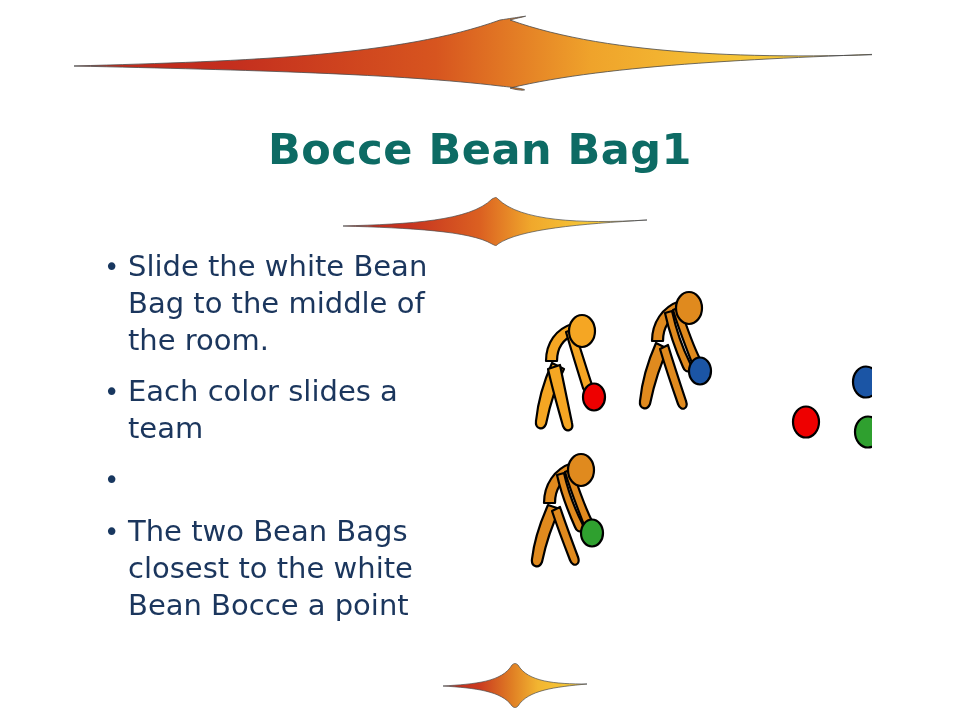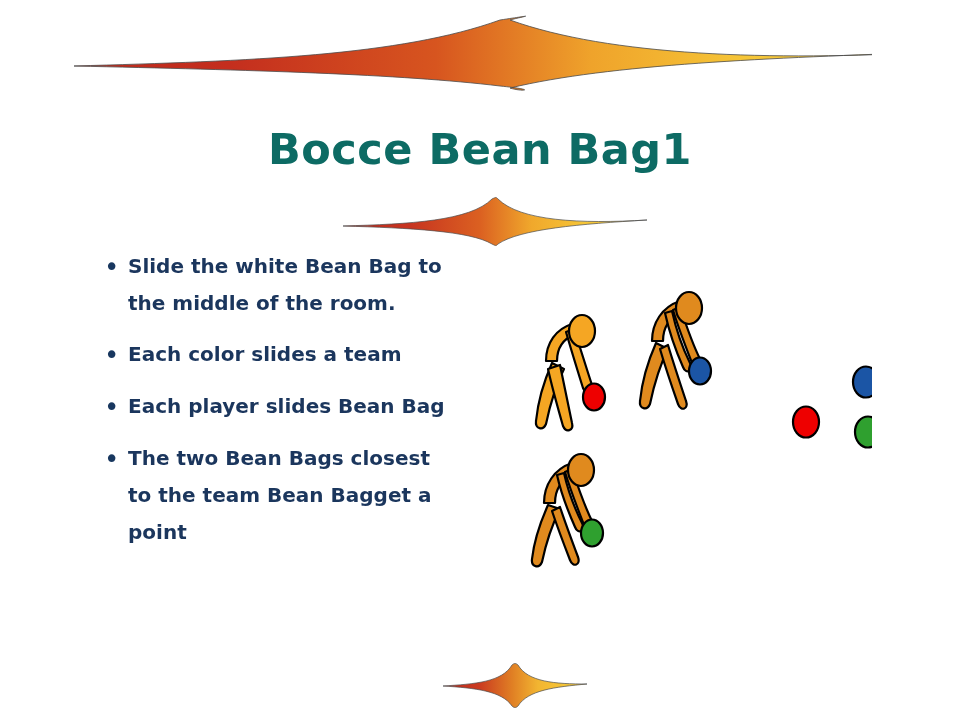--- a/index.html
+++ b/index.html
@@ -55,24 +55,24 @@
     font-size: 26px;
     line-height: 38px;
     color: #18375F;
     text-align: left;
     padding-left: 8px;
     box-sizing: border-box;
   }
   .bullet-text {
     flex: 1 1 auto;
     font-family: "DejaVu Sans", sans-serif;
-    font-size: 20px;
+    font-size: 29px;
     line-height: 37px;
     color: #1B365D;
-    font-weight: 700;
+    font-weight: 400;
   }
   .bullet-row.b1 .bullet-text { max-width: 330px; }
   .bullet-row.b2 .bullet-text { max-width: 318px; }
   .bullet-row.b3 .bullet-text { max-width: 368px; }
   .bullet-row.b4 .bullet-text { max-width: 318px; }
 
   
   #clipart {
     position: absolute;
     left: 500px;
@@ -142,26 +142,25 @@
       <div class="bullet-text">Slide the white Bean Bag to the middle of the room.</div>
     </div>
 
     <div class="bullet-row b2">
       <div class="bullet-dot">•</div>
       <div class="bullet-text">Each color slides a team</div>
     </div>
 
     <div class="bullet-row b3">
       <div class="bullet-dot">•</div>
-      <div class="bullet-text">Each player slides Bean Bag</div>
     </div>
 
     <div class="bullet-row b4">
       <div class="bullet-dot">•</div>
-      <div class="bullet-text">The two Bean Bags closest to the team Bean Bagget a point</div>
+      <div class="bullet-text">The two Bean Bags closest to the white Bean Bocce a point</div>
     </div>
 
   </div>
 
   <div id="clipart">
 
     <div class="figure" style="left:22px; top:38px; width:110px; height:140px;">
       <svg width="110" height="140" viewBox="0 0 110 140" xmlns="http://www.w3.org/2000/svg">
         <g stroke="#000000" stroke-width="2.2" stroke-linecap="round" stroke-linejoin="round" fill="#F5A623">
 

